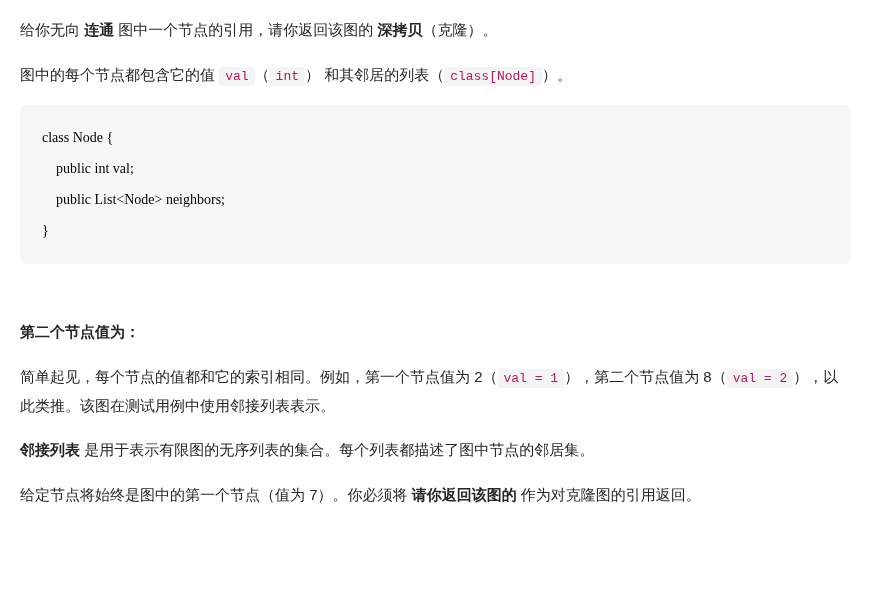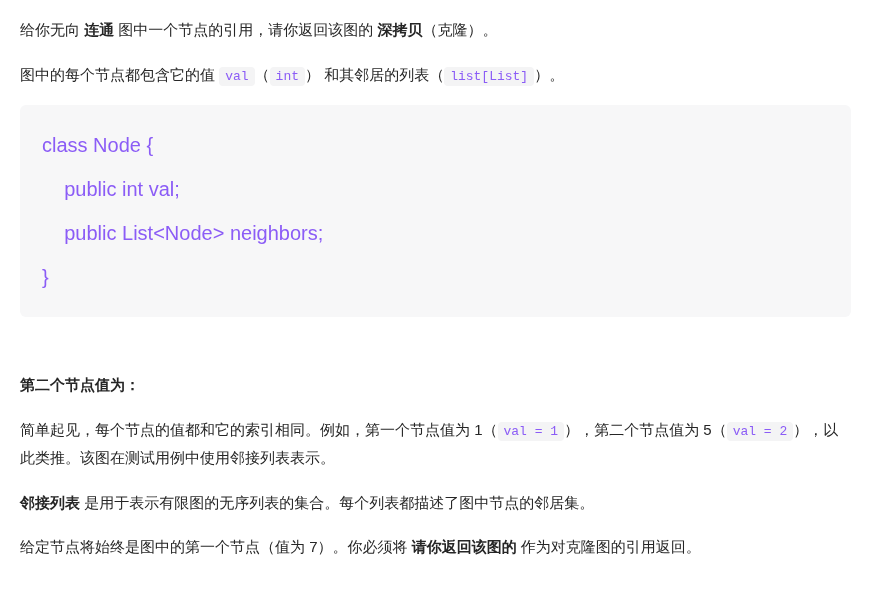--- a/index.html
+++ b/index.html
@@ -21,61 +21,61 @@
     }
     .bold {
       font-weight: 600;
     }
     .inline-code {
       font-family: "SFMono-Regular", Consolas, "Liberation Mono", Menlo, monospace;
       background: #f4f4f5;
       padding: 2px 6px;
       border-radius: 4px;
       font-size: 13px;
-      color: #8b5cf6;
+      color: #be185d;
     }
     .code-block {
-      font-family: Liberation Sans, sans-serif;
+      font-family: Liberation Serif, serif;
       background: #f7f7f8;
-      color: #8b5cf6;
+      color: #000000;
       padding: 18px 22px;
       border-radius: 6px;
-      font-size: 20px;
+      font-size: 14px;
       line-height: 2.2;
       white-space: pre;
       margin-bottom: 16px;
     }
     .section-spacer {
       height: 38px;
     }
   </style>
 </head>
 <body>
 
 <p>
   <span>给你无向 </span><span class="bold">连通</span><span> 图中一个节点的引用，请你返回该图的 </span><span class="bold">深拷贝</span><span>（克隆）。</span>
 </p>
 
 <p>
-  <span>图中的每个节点都包含它的值 </span><span class="inline-code">val</span><span>（</span><span class="inline-code">int</span><span>） 和其邻居的列表（</span><span class="inline-code">list[List]</span><span>）。</span>
+  <span>图中的每个节点都包含它的值 </span><span class="inline-code">val</span><span>（</span><span class="inline-code">int</span><span>） 和其邻居的列表（</span><span class="inline-code">class[Node]</span><span>）。</span>
 </p>
 
 <div class="code-block">class Node {
     public int val;
     public List&lt;Node&gt; neighbors;
 }</div>
 
 <div class="section-spacer"></div>
 
 <p>
   <span class="bold">第二个节点值为：</span>
 </p>
 
 <p>
-  <span>简单起见，每个节点的值都和它的索引相同。例如，第一个节点值为 1（</span><span class="inline-code">val = 1</span><span>），第二个节点值为 5（</span><span class="inline-code">val = 2</span><span>），以此类推。该图在测试用例中使用邻接列表表示。</span>
+  <span>简单起见，每个节点的值都和它的索引相同。例如，第一个节点值为 2（</span><span class="inline-code">val = 1</span><span>），第二个节点值为 8（</span><span class="inline-code">val = 2</span><span>），以此类推。该图在测试用例中使用邻接列表表示。</span>
 </p>
 
 <p>
   <span class="bold">邻接列表</span><span> 是用于表示有限图的无序列表的集合。每个列表都描述了图中节点的邻居集。</span>
 </p>
 
 <p>
   <span>给定节点将始终是图中的第一个节点（值为 7）。你必须将 </span><span class="bold">请你返回该图的</span><span> 作为对克隆图的引用返回。</span>
 </p>
 

